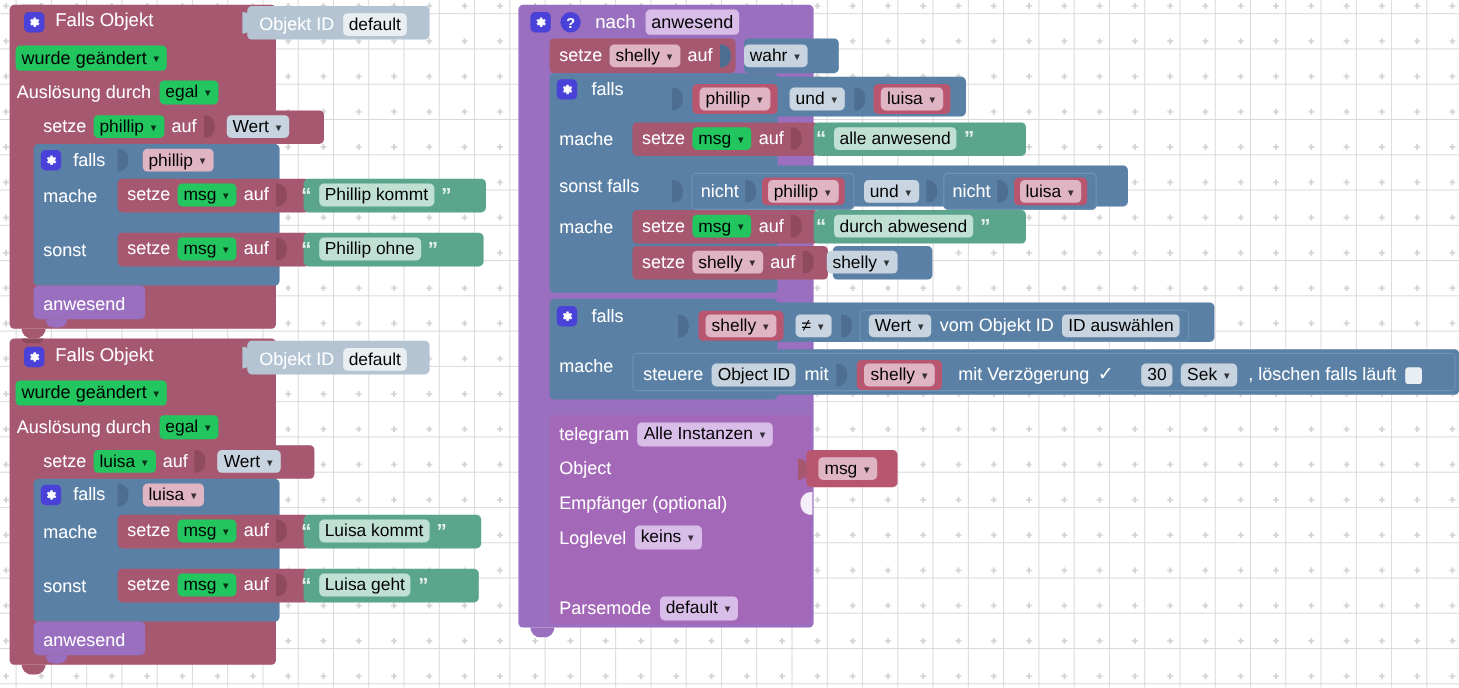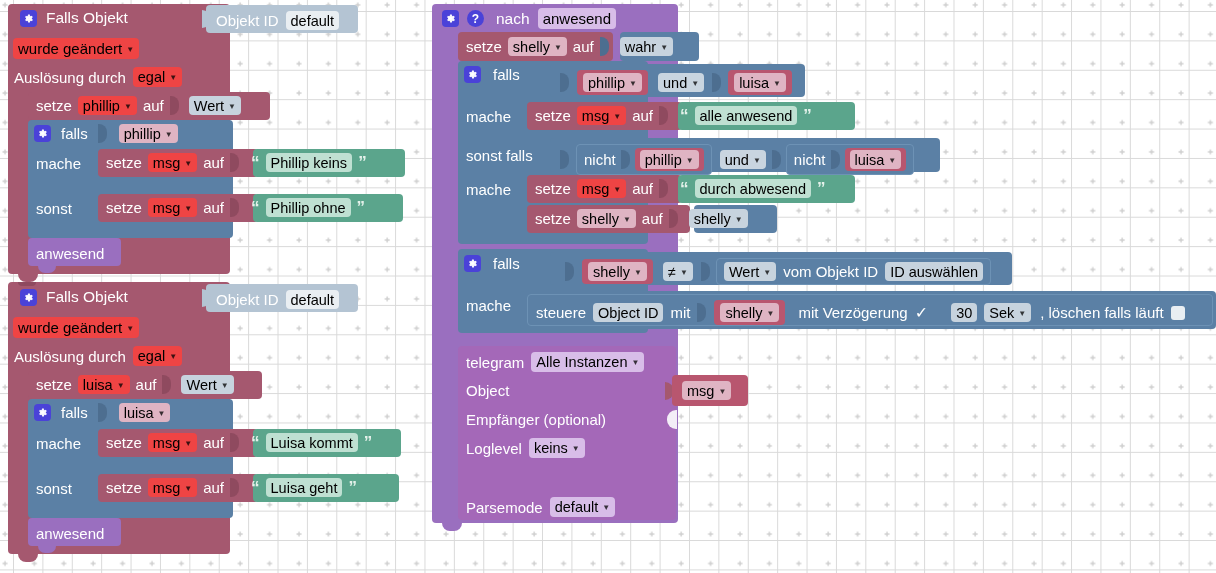--- a/index.html
+++ b/index.html
@@ -24,21 +24,21 @@
   .fld{
     display:inline-flex;align-items:center;gap:4px;
     border-radius:4px;padding:1px 5px;
     font-size:14.5px;color:#000;white-space:nowrap;
     box-sizing:border-box;height:19px;
   }
   .fld .car{font-size:8px;line-height:1;transform:translateY(1px);opacity:.75;}
   .lbl{color:#fff;font-size:15px;white-space:nowrap;}
   .blkttl{color:#fff;font-size:15.5px;white-space:nowrap;}
 
-  .f-rose{background:#ef4444;}
+  .f-rose{background:#22c55e;}
   .f-rose2{background:#dfb4c3;}
   .f-blue{background:#c7d3de;}
   .f-blue2{background:#c9d5e0;}
   .f-green{background:#bfe0d2;}
   .f-purple{background:#d8bde8;}
   .f-white{background:#e9eef2;}
 
   
   .gear{
     width:17px;height:17px;border-radius:4px;background:#4a42d8;
@@ -156,21 +156,21 @@
   <div class="blk" style="left:253px;top:149px;width:152px;height:28px;background:#5ba58c;border-radius:4px;"></div>
   <div class="blk" style="left:106px;top:153px;display:flex;align-items:center;gap:6px;">
     <span class="lbl">setze</span>
     <span class="fld f-rose">
       <span>msg</span>
       <span class="car">▼</span>
     </span>
     <span class="lbl">auf</span>
     <span class="socket" style="background:#8f4a5f;"></span>
     <span class="quote" style="margin-left:6px;">“</span>
-    <span class="fld f-green">Phillip keins</span>
+    <span class="fld f-green">Phillip kommt</span>
     <span class="quote">”</span>
   </div>
 
   <div class="blk" style="left:36px;top:200px;"><span class="lbl">sonst</span></div>
   <div class="blk" style="left:98px;top:194px;width:160px;height:28px;background:#a5586f;border-radius:4px;"></div>
   <div class="blk" style="left:253px;top:194px;width:150px;height:28px;background:#5ba58c;border-radius:4px;"></div>
   <div class="blk" style="left:106px;top:198px;display:flex;align-items:center;gap:6px;">
     <span class="lbl">setze</span>
     <span class="fld f-rose">
       <span>msg</span>

